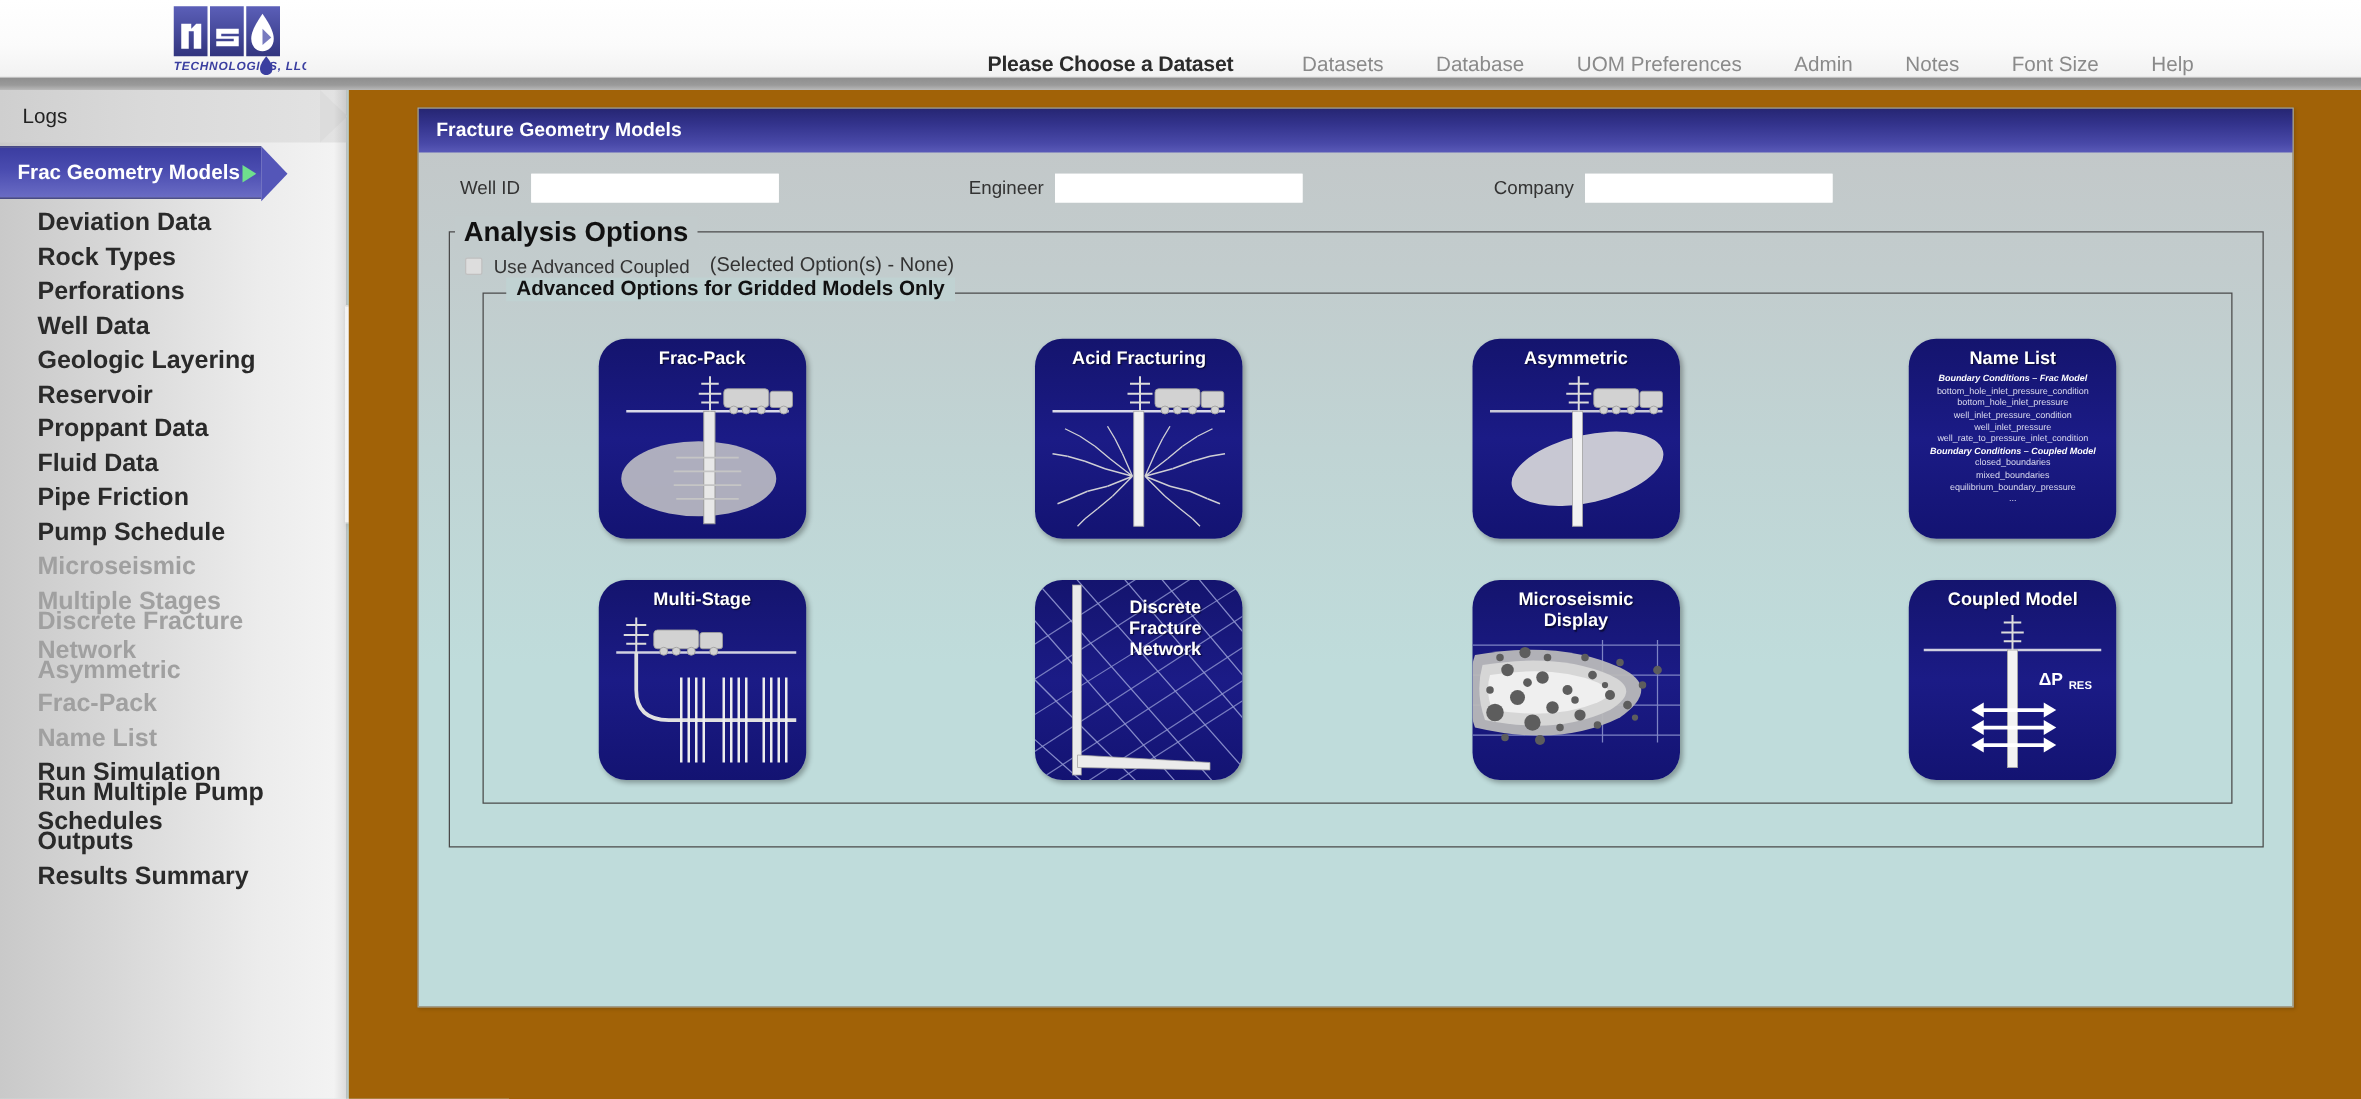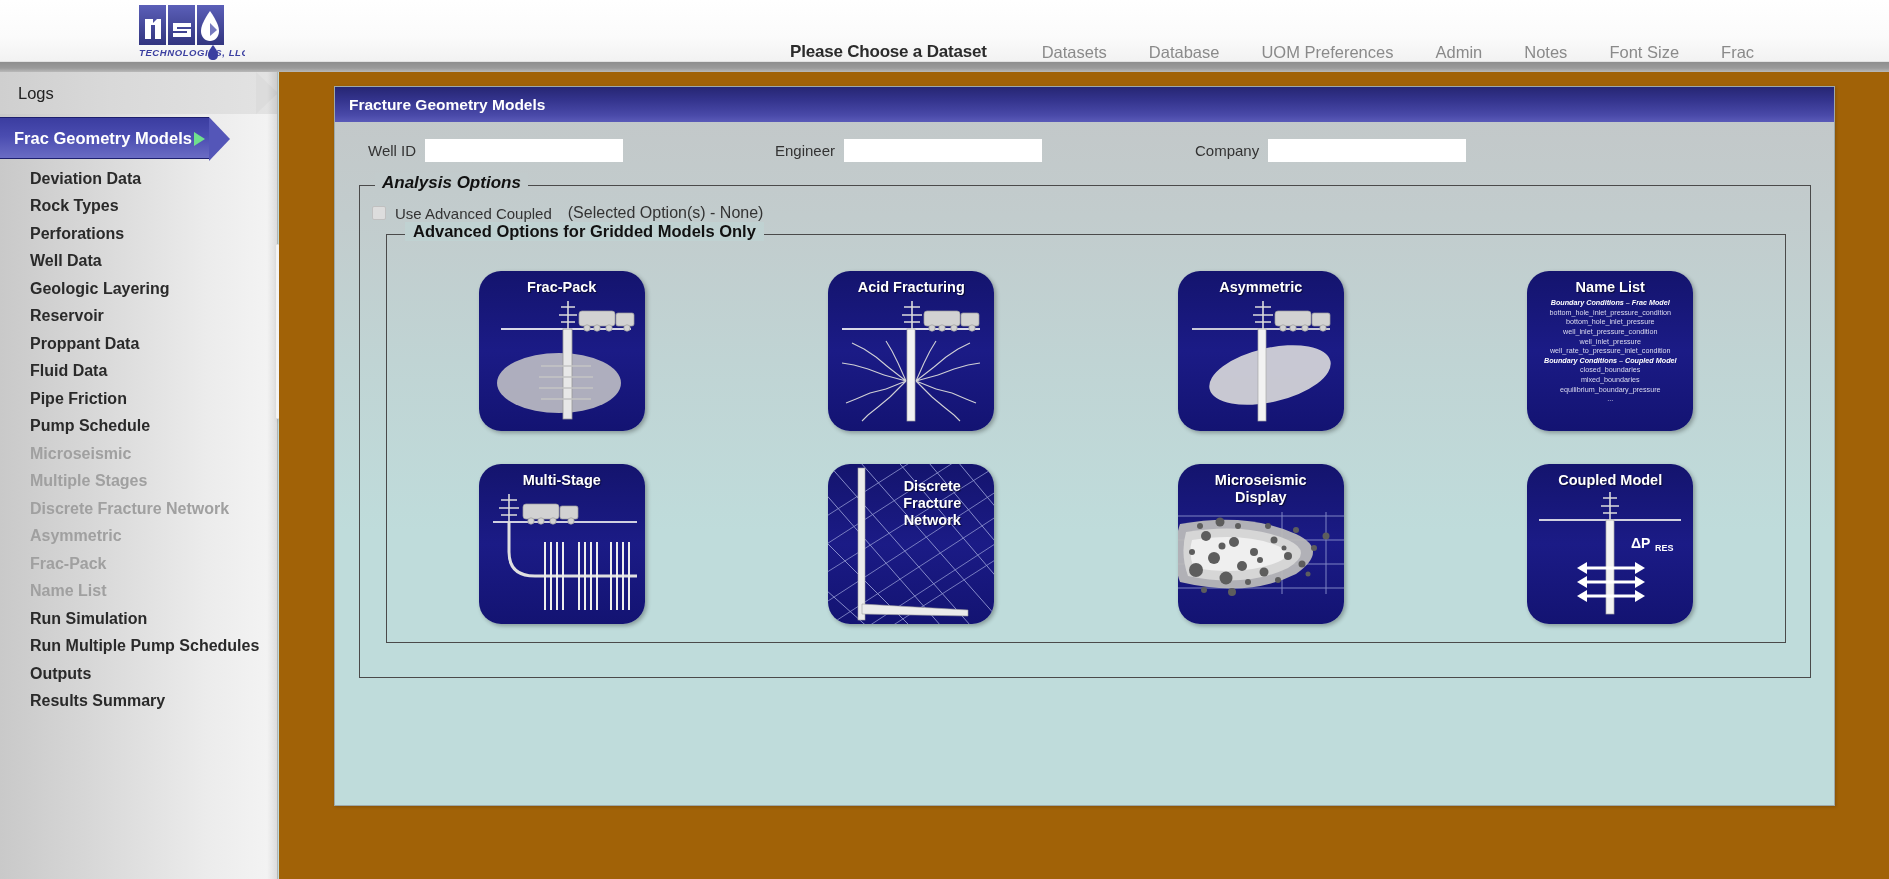--- a/index.html
+++ b/index.html
@@ -111,21 +111,21 @@
     width: 0; height: 0;
     border-top: 7px solid transparent;
     border-bottom: 7px solid transparent;
     border-left: 11px solid #6fe08d;
   }
 
   .side-item {
     height: 27.5px;
     display: flex; align-items: center;
     padding-left: 30px;
-    font-size: 16px; font-weight: bold; color: #2a2a2a;
+    font-size: 20px; font-weight: bold; color: #2a2a2a;
     cursor: pointer;
   }
   .side-item.disabled { color: #a0a0a0; cursor: default; font-weight: bold; }
   .side-item:first-of-type { margin-top: 4px; }
 
   #sidebar-items { margin-top: 6px; }
 
   
   #collapse-tab {
     position: absolute; left: 276px; top: 172px;
@@ -195,26 +195,25 @@
   #f-company  { left: 860px; top: 8px; }
   #f-company input  { width: 198px; }
 
   
   #fs-analysis {
     position: absolute; left: 24px; top: 98px;
     width: 1452px; height: 493px;
     border: 1px solid #4a4a4a;
   }
   #fs-analysis > .legend {
-    position: absolute; left: 15px; top: -13px;
+    position: absolute; left: 4px; top: -13px;
     background: #c2cbcc;
     padding: 0 7px;
-    font-size: 17px; font-weight: bold; color: #111;
+    font-size: 22px; font-weight: bold; color: #111;
     white-space: nowrap;
-    font-style: italic;
   }
   #adv-check-row {
     position: absolute; left: 12px; top: 18px;
     display: flex; align-items: center;
   }
   #adv-check-row input[type=checkbox] {
     width: 14px; height: 14px; margin: 0 9px 0 0;
     -webkit-appearance: none; appearance: none;
     background: #dddddd;
     border: 1px solid #c0c0c0;
@@ -309,21 +308,21 @@
   </div>
 
   <div id="nav">
     <div class="dataset-title">Please Choose a Dataset</div>
     <a class="nav-link">Datasets</a>
     <a class="nav-link">Database</a>
     <a class="nav-link">UOM Preferences</a>
     <a class="nav-link">Admin</a>
     <a class="nav-link">Notes</a>
     <a class="nav-link">Font Size</a>
-    <a class="nav-link">Frac</a>
+    <a class="nav-link">Help</a>
   </div>
 </div>
 
 <div id="greyband"></div>
 
 <div id="body">
 
   <div id="sidebar">
 
     <div class="side-top">

